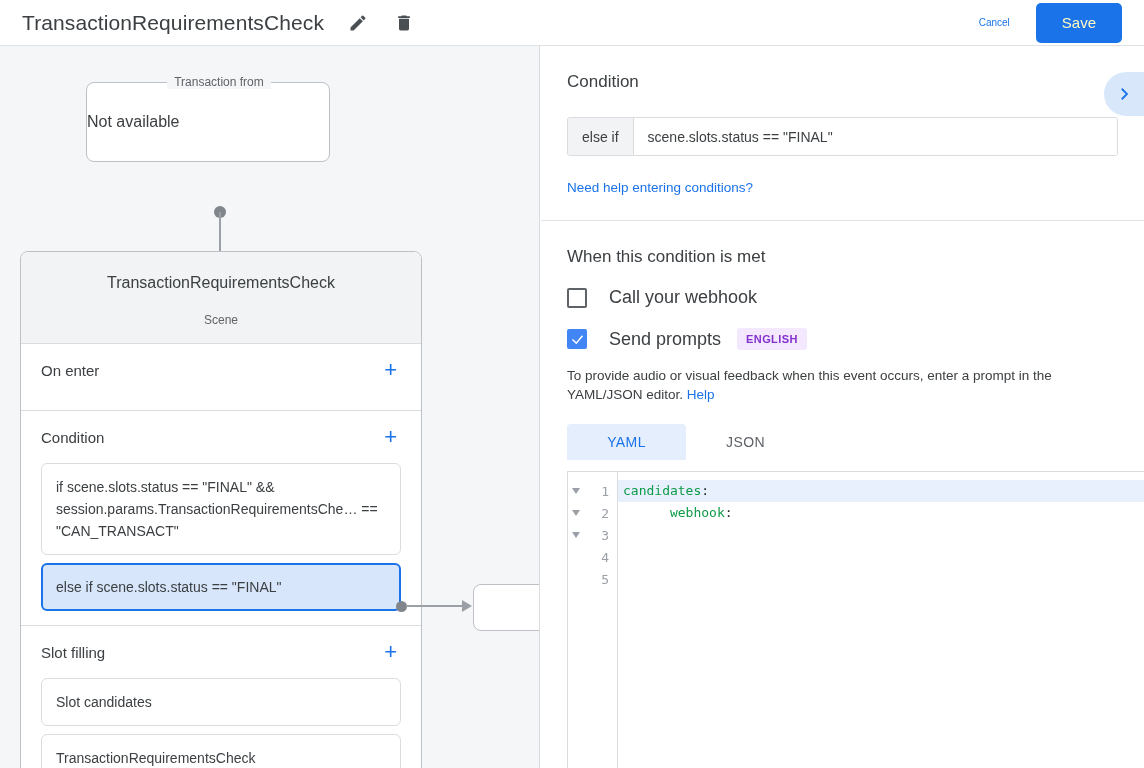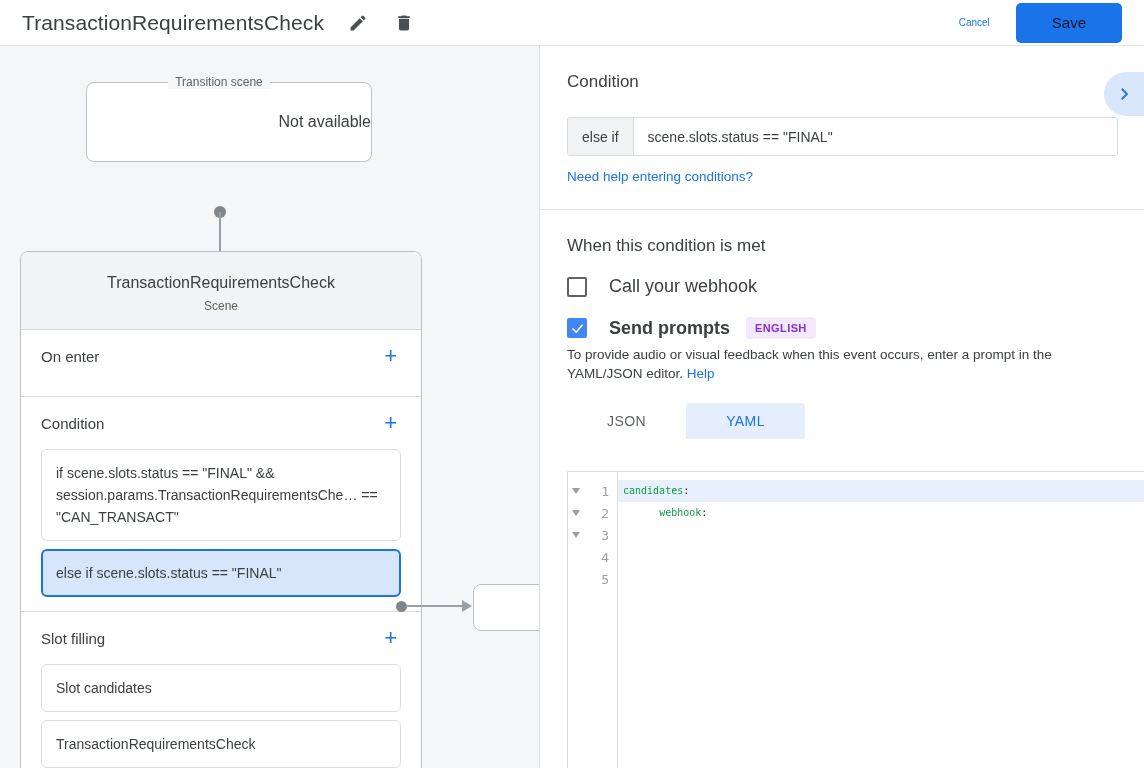--- a/index.html
+++ b/index.html
@@ -33,46 +33,46 @@
   }
   .appbar-icon svg { display: block; fill: #4a4f54; }
   .appbar-spacer { flex: 1; }
   .btn-text {
     color: #1a73e8; font-size: 10px; font-weight: 500;
     padding: 8px 12px; border: none; background: none;
     border-radius: 4px; cursor: pointer;
     font-family: inherit;
   }
   .btn-filled {
-    background: #1a73e8; color: #0f172a;
+    background: #1a73e8; color: #fef9c3;
     font-size: 15px; font-weight: 500;
     border: none; border-radius: 5px;
-    padding: 0 36px; height: 40px;
+    padding: 0 26px; height: 40px;
     margin-left: 14px; margin-right: 22px;
     cursor: pointer;
     font-family: inherit;
   }
 
   
   .canvas {
     position: absolute; top: 46px; left: 0;
     width: 540px; height: 722px;
     background: #f4f6f7;
     overflow: hidden;
     border-right: 1px solid #dadce0;
   }
 
   
   .node-from {
     position: absolute; left: 86px; top: 36px;
-    width: 286px; height: 80px;
+    width: 244px; height: 80px;
     background: #ffffff;
     border: 1px solid #bdc1c6;
     border-radius: 8px;
-    display: flex; align-items: center; justify-content: flex-end;
+    display: flex; align-items: center; justify-content: flex-start;
   }
   .node-from-label {
     position: absolute; left: 86px; top: 29px;
     width: 266px;
     text-align: center;
     font-size: 12px; color: #5f6368;
     pointer-events: none;
   }
   .node-from-label span {
     background: #f4f6f7; padding: 0 7px;
@@ -107,21 +107,21 @@
     overflow: hidden;
   }
 
   .scene-head {
     background: #f1f3f4;
     padding: 22px 10px 16px;
     text-align: center;
     border-bottom: 1px solid #dadce0;
   }
   .scene-title { font-size: 16px; color: #3c4043; }
-  .scene-sub { font-size: 12px; color: #5f6368; margin-top: 7px; }
+  .scene-sub { font-size: 12px; color: #5f6368; margin-top: 21px; }
 
   .section { border-bottom: 1px solid #dadce0; padding: 0 20px 14px; }
   .section:last-child { border-bottom: none; }
   .section-head {
     display: flex; align-items: center; justify-content: space-between;
     height: 52px;
   }
   .section-title { font-size: 15px; color: #3c4043; }
   .plus-btn {
     color: #1a73e8; font-size: 22px; line-height: 1;
@@ -208,49 +208,49 @@
   }
   .cond-input {
     flex: 1;
     border: none; outline: none;
     padding: 0 14px;
     font-size: 14px; color: #3c4043;
     font-family: inherit;
     background: #ffffff;
   }
   .help-link {
-    display: inline-block; margin-top: 13px;
+    display: inline-block; margin-top: 24px;
     font-size: 13.5px; color: #1a73e8; cursor: pointer;
     text-decoration: none;
   }
 
   .cbrow { display: flex; align-items: center; margin-top: 20px; }
   .cbox {
     width: 20px; height: 20px;
     border: 2px solid #5f6368;
     border-radius: 2px;
     background: #ffffff;
     cursor: pointer;
     flex: none;
   }
   .cbox.checked {
     background: #4285f4; border-color: #4285f4;
     display: flex; align-items: center; justify-content: center;
   }
   .cbox.checked svg { display: block; stroke: #fff; fill: none; stroke-width: 2.4; }
   .cblabel { margin-left: 22px; font-size: 18px; color: #3c4043; }
-  .cblabel.bold { font-weight: 700; }
+  .cblabel.bold { font-weight: 400; }
   .lang-badge {
     margin-left: 16px;
     background: #f3e8fd; color: #8430ce;
     font-size: 11px; font-weight: 700; letter-spacing: .4px;
     padding: 5px 9px; border-radius: 3px;
   }
   .hint {
-    margin-top: 6px;
+    margin-top: 16px;
     font-size: 13.5px; color: #3c4043; line-height: 19px;
     max-width: 552px;
   }
 
   .tabs { display: flex; margin-top: 20px; }
   .tab {
     min-width: 119px; height: 36px;
     display: flex; align-items: center; justify-content: center;
     font-size: 14px; font-weight: 500; letter-spacing: .4px;
     color: #5f6368; cursor: pointer;
@@ -291,21 +291,21 @@
     border-top: 6px solid #9aa0a6;
     cursor: pointer;
   }
   .code {
     flex: 1; padding-top: 8px; overflow: hidden;
     position: relative;
   }
   .cline {
     height: 22px; line-height: 22px; white-space: pre;
     font-family: "DejaVu Sans Mono", monospace;
-    font-size: 10px; color: #202124;
+    font-size: 13px; color: #202124;
     padding-left: 5px;
   }
   .cline.hl { background: #e8f0fe; }
   .k { color: #0d9b48; }
   .p { color: #202124; }
 </style>
 </head>
 <body>
 
 <div class="appbar">
@@ -327,21 +327,21 @@
   <button class="btn-text">Cancel</button>
   <button class="btn-filled">Save</button>
 </div>
 
 <div class="canvas">
 
   <div class="node-from">
     <div class="node-from-text">Not available</div>
   </div>
   <div class="node-from-label">
-    <span>Transition scene</span>
+    <span>Transaction from</span>
   </div>
 
   <div class="conn-dot"></div>
   <div class="conn-line"></div>
   <div class="conn-arrow"></div>
 
   <div class="node-to">
     <div class="scene-head">
       <div class="scene-title">TransactionRequirementsCheck</div>
       <div class="scene-sub">Scene</div>
@@ -417,22 +417,22 @@
       <div class="cblabel bold">Send prompts</div>
       <div class="lang-badge">ENGLISH</div>
     </div>
 
     <div class="hint">
       <span>To provide audio or visual feedback when this event occurs, enter a prompt in the YAML/JSON editor.</span>
       <a class="help-link" style="margin-top:0">Help</a>
     </div>
 
     <div class="tabs">
+      <div class="tab active">YAML</div>
       <div class="tab">JSON</div>
-      <div class="tab active">YAML</div>
     </div>
   </div>
 </div>
 
 <div class="editor">
   <div class="gutter">
     <div class="gline">
         <span class="fold"></span>
         <span>1</span>
       </div>

